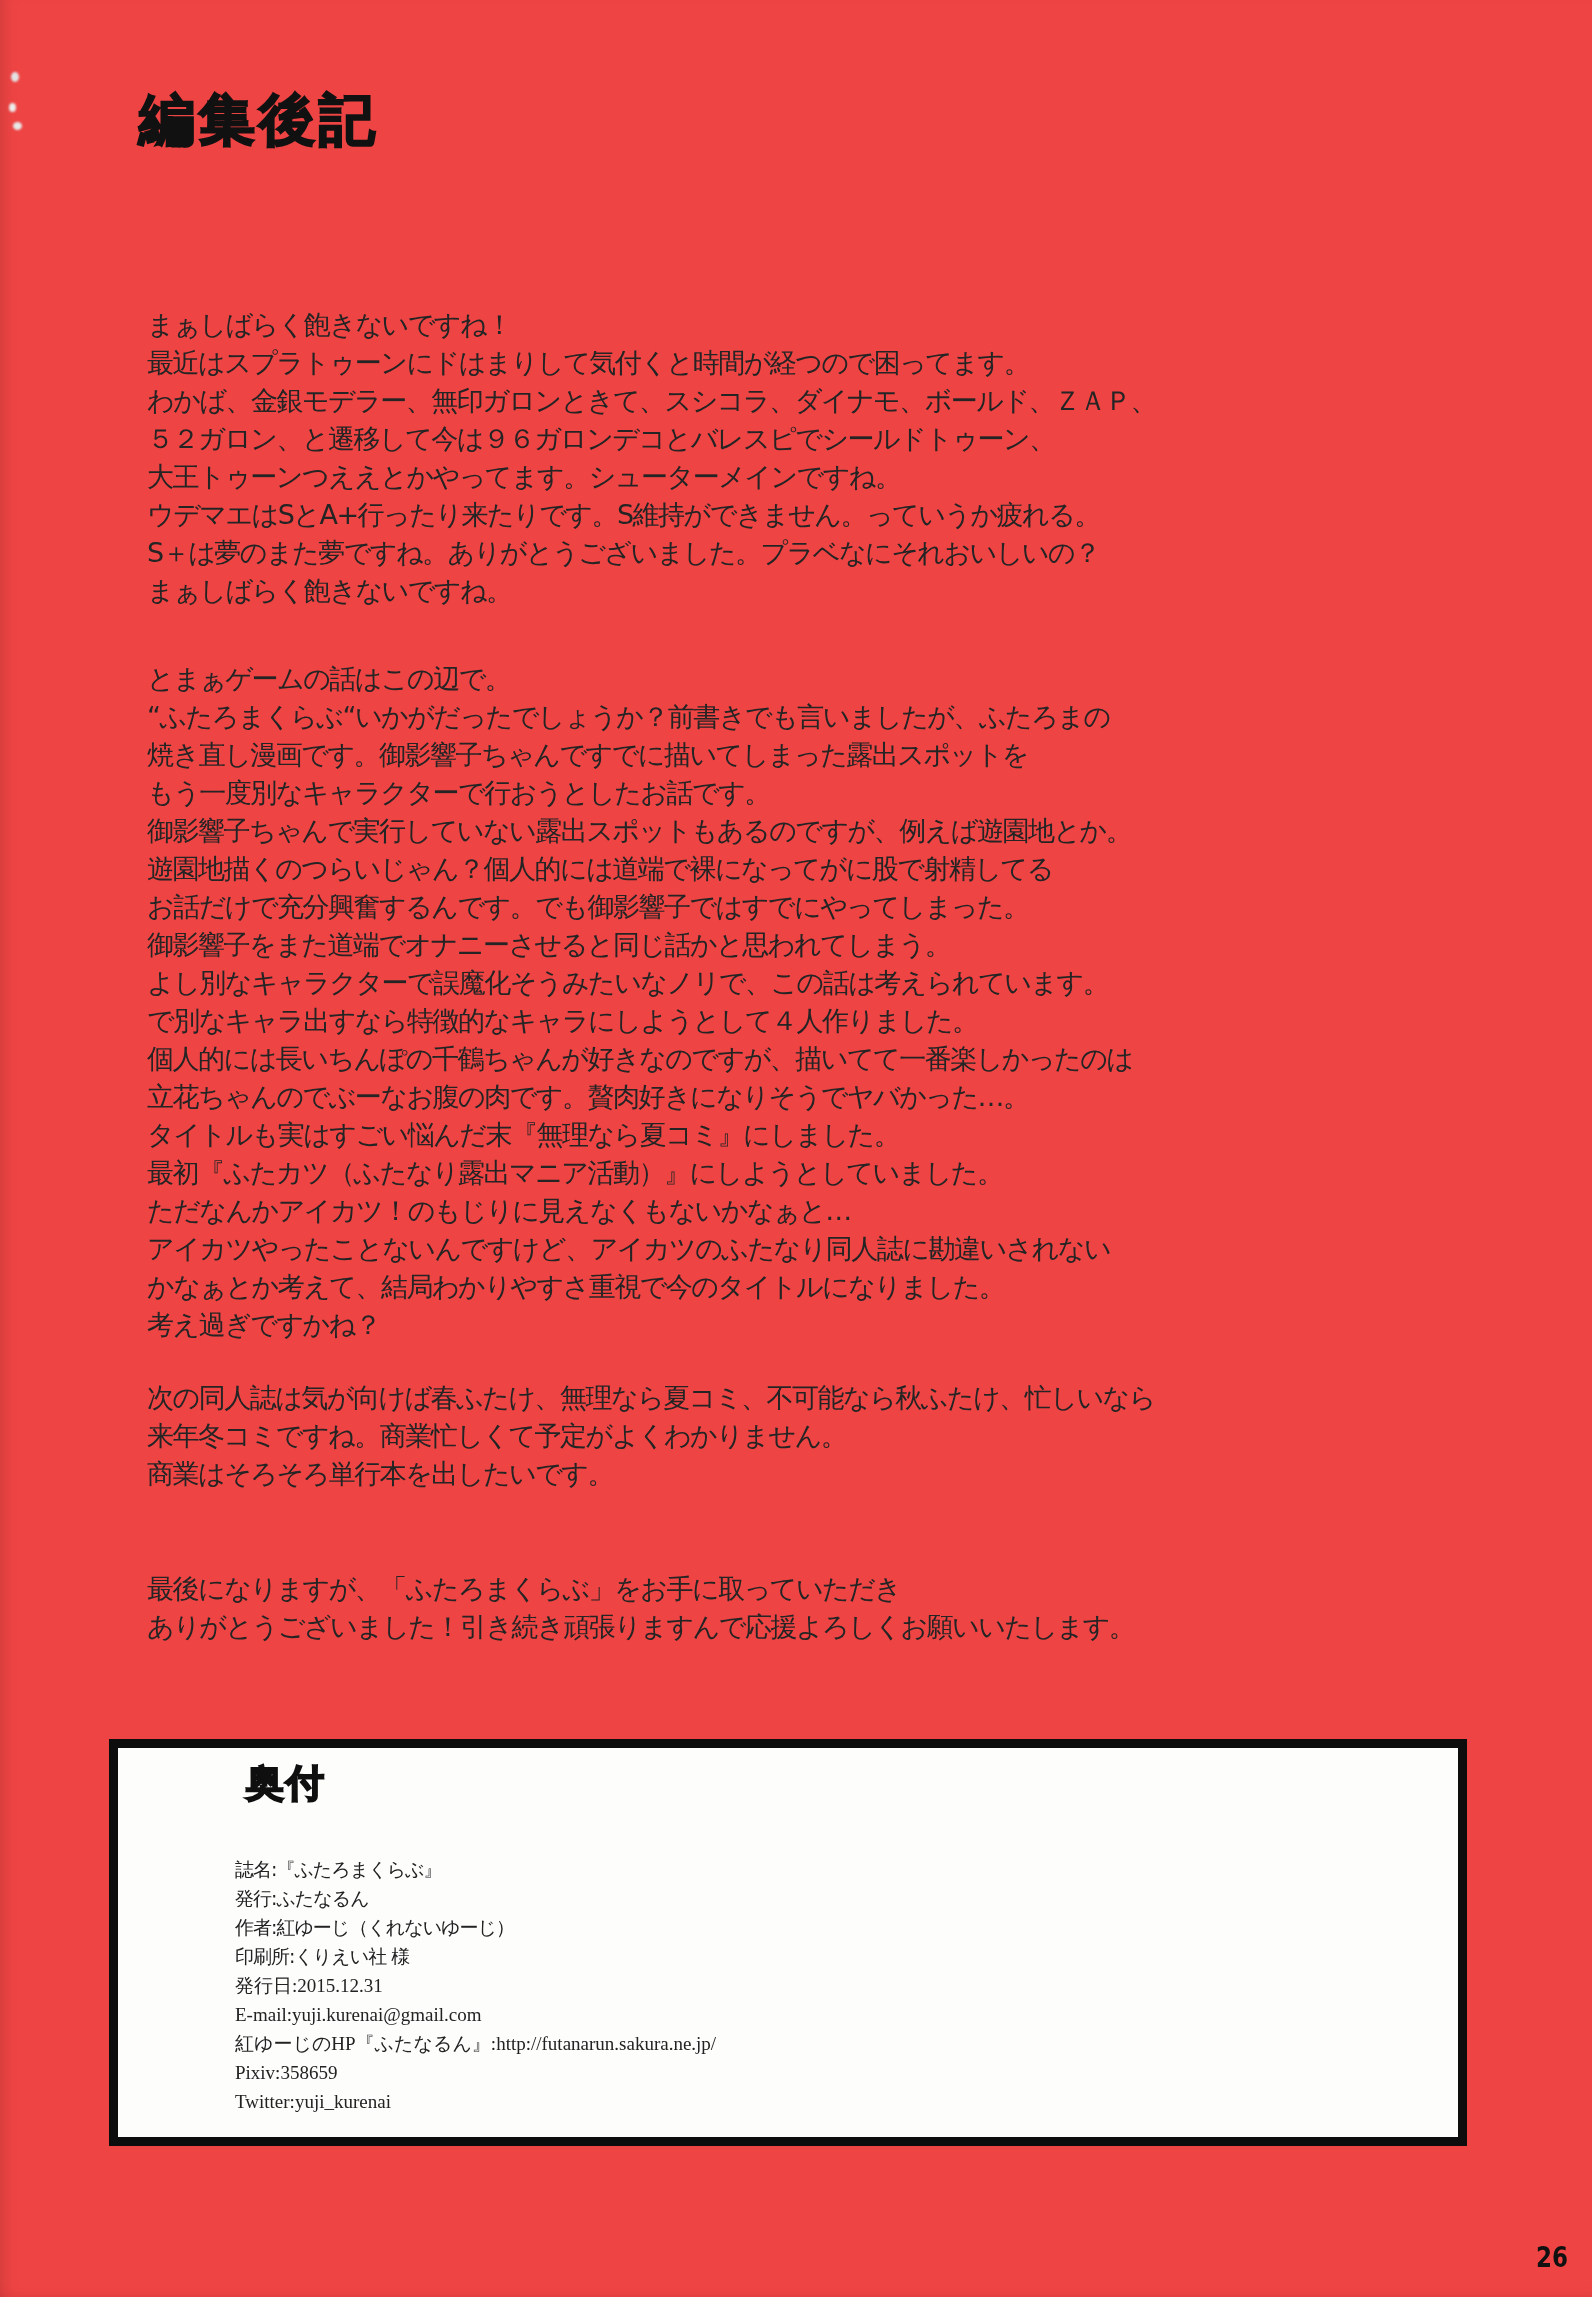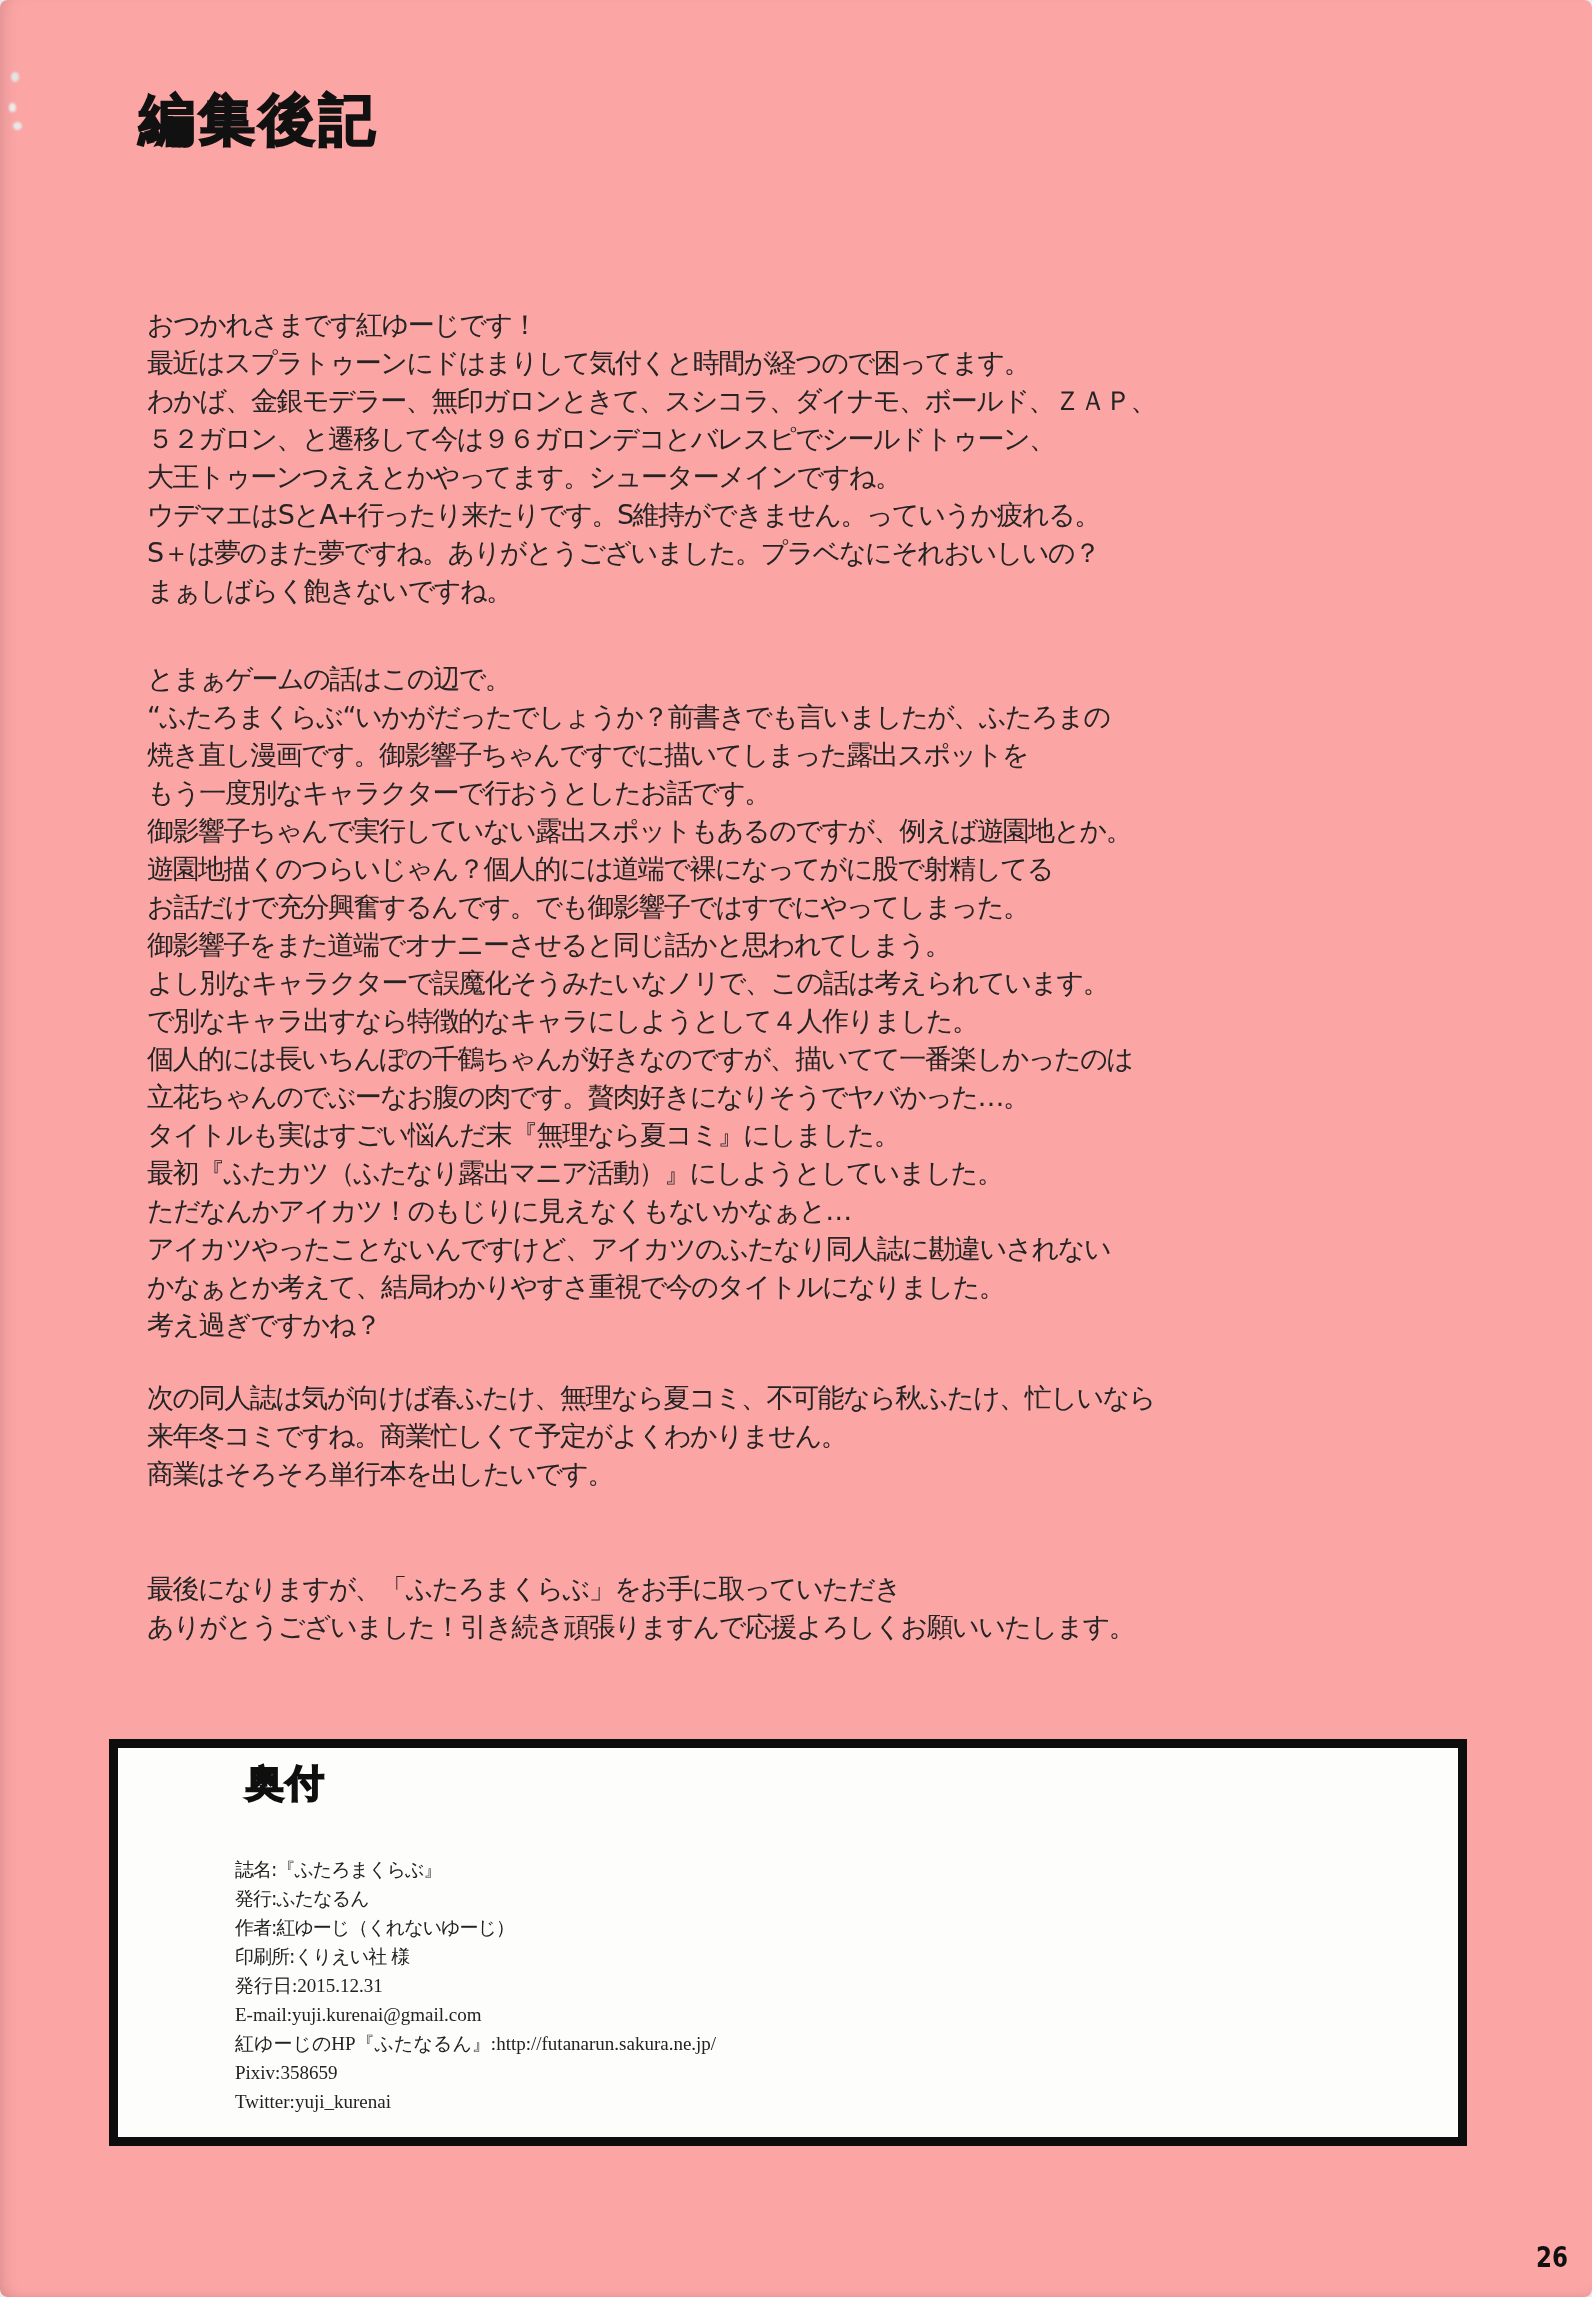--- a/index.html
+++ b/index.html
@@ -1,24 +1,23 @@
 <!DOCTYPE html>
 <html><head>
 <meta charset="utf-8">
 <style>
   html,body{margin:0;padding:0;background:#e9e9e9;}
   .page{
     position:relative;
     width:1592px;height:2297px;
-    background:#fca5a5;
+    background:#ef4444;
     overflow:hidden;
     font-family:"DejaVu Sans","Liberation Sans",sans-serif;
     color:#1f1f1f;
     box-shadow:inset 14px 0 18px -14px rgba(0,0,0,.18), inset 0 -10px 14px -12px rgba(0,0,0,.12);
-    border-radius:8px;
   }
   .title{
     position:absolute;left:139px;top:92px;
     margin:0;
     font-size:56px;line-height:1;
     font-weight:900;
     letter-spacing:4px;
     color:#111;
     -webkit-text-stroke:2px #111;
   }
@@ -68,21 +67,21 @@
   .speck.s3{left:13px;top:122px;width:9px;height:8px;background:#e8e8e8;}
 </style>
 </head>
 <body>
 
 <div class="page">
 
   <h1 class="title">編集後記</h1>
 
   <div class="para" style="top:306px">
-    <div class="line">おつかれさまです紅ゆーじです！</div>
+    <div class="line">まぁしばらく飽きないですね！</div>
     <div class="line">最近はスプラトゥーンにドはまりして気付くと時間が経つので困ってます。</div>
     <div class="line">わかば、金銀モデラー、無印ガロンときて、スシコラ、ダイナモ、ボールド、ＺＡＰ、</div>
     <div class="line">５２ガロン、と遷移して今は９６ガロンデコとバレスピでシールドトゥーン、</div>
     <div class="line">大王トゥーンつええとかやってます。シューターメインですね。</div>
     <div class="line">ウデマエはSとA+行ったり来たりです。S維持ができません。っていうか疲れる。</div>
     <div class="line">S＋は夢のまた夢ですね。ありがとうございました。プラベなにそれおいしいの？</div>
     <div class="line">まぁしばらく飽きないですね。</div>
   </div>
 
   <div class="para" style="top:660px">

